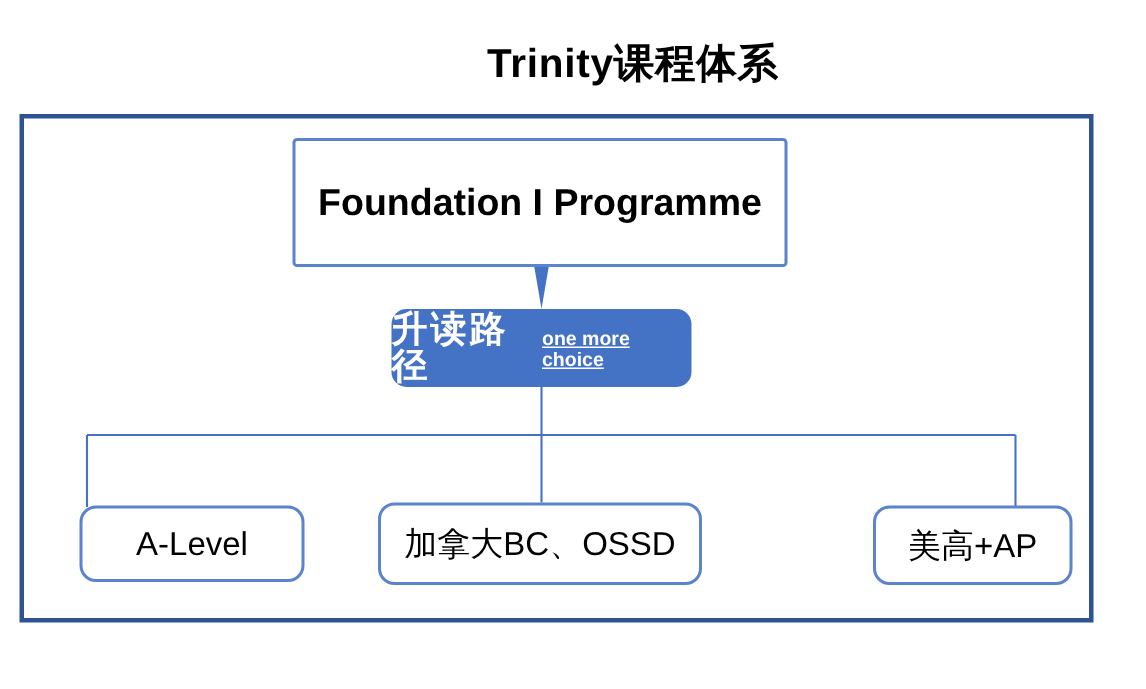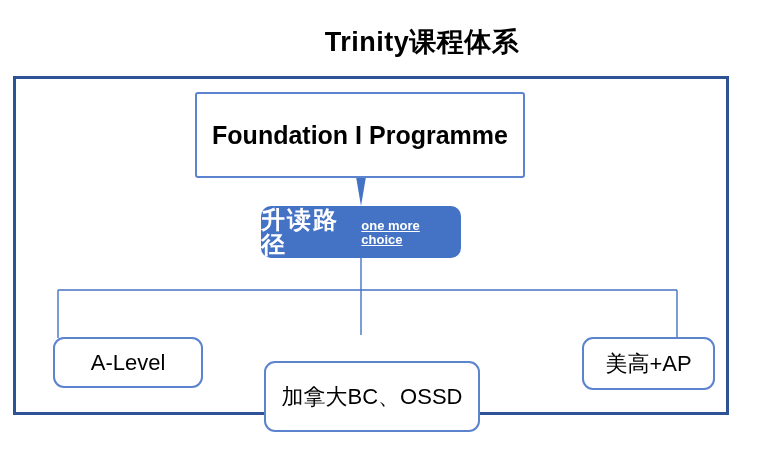--- a/index.html
+++ b/index.html
@@ -92,21 +92,21 @@
   .hub-sublabel {
     font-size: 13px;
     font-weight: bold;
     margin-top: 1px;
     text-decoration: underline;
   }
   .leaf-node {
     font-size: 22px;
   }
   .leaf-a-level   { left: 24px;  top: 337px; width: 150px; height: 51px; margin-left: 29px; }
-  .leaf-bc-ossd   { left: 264px; top: 335px; width: 216px; height: 71px; margin-top: 26px; }
+  .leaf-bc-ossd   { left: 252px; top: 335px; width: 216px; height: 55px; }
   .leaf-us-ap     { left: 582px; top: 337px; width: 133px; height: 53px; }
 </style>
 </head>
 <body>
 
 <div class="stage">
 
   <div class="page-title">Trinity课程体系</div>
 
   <div class="frame"></div>

